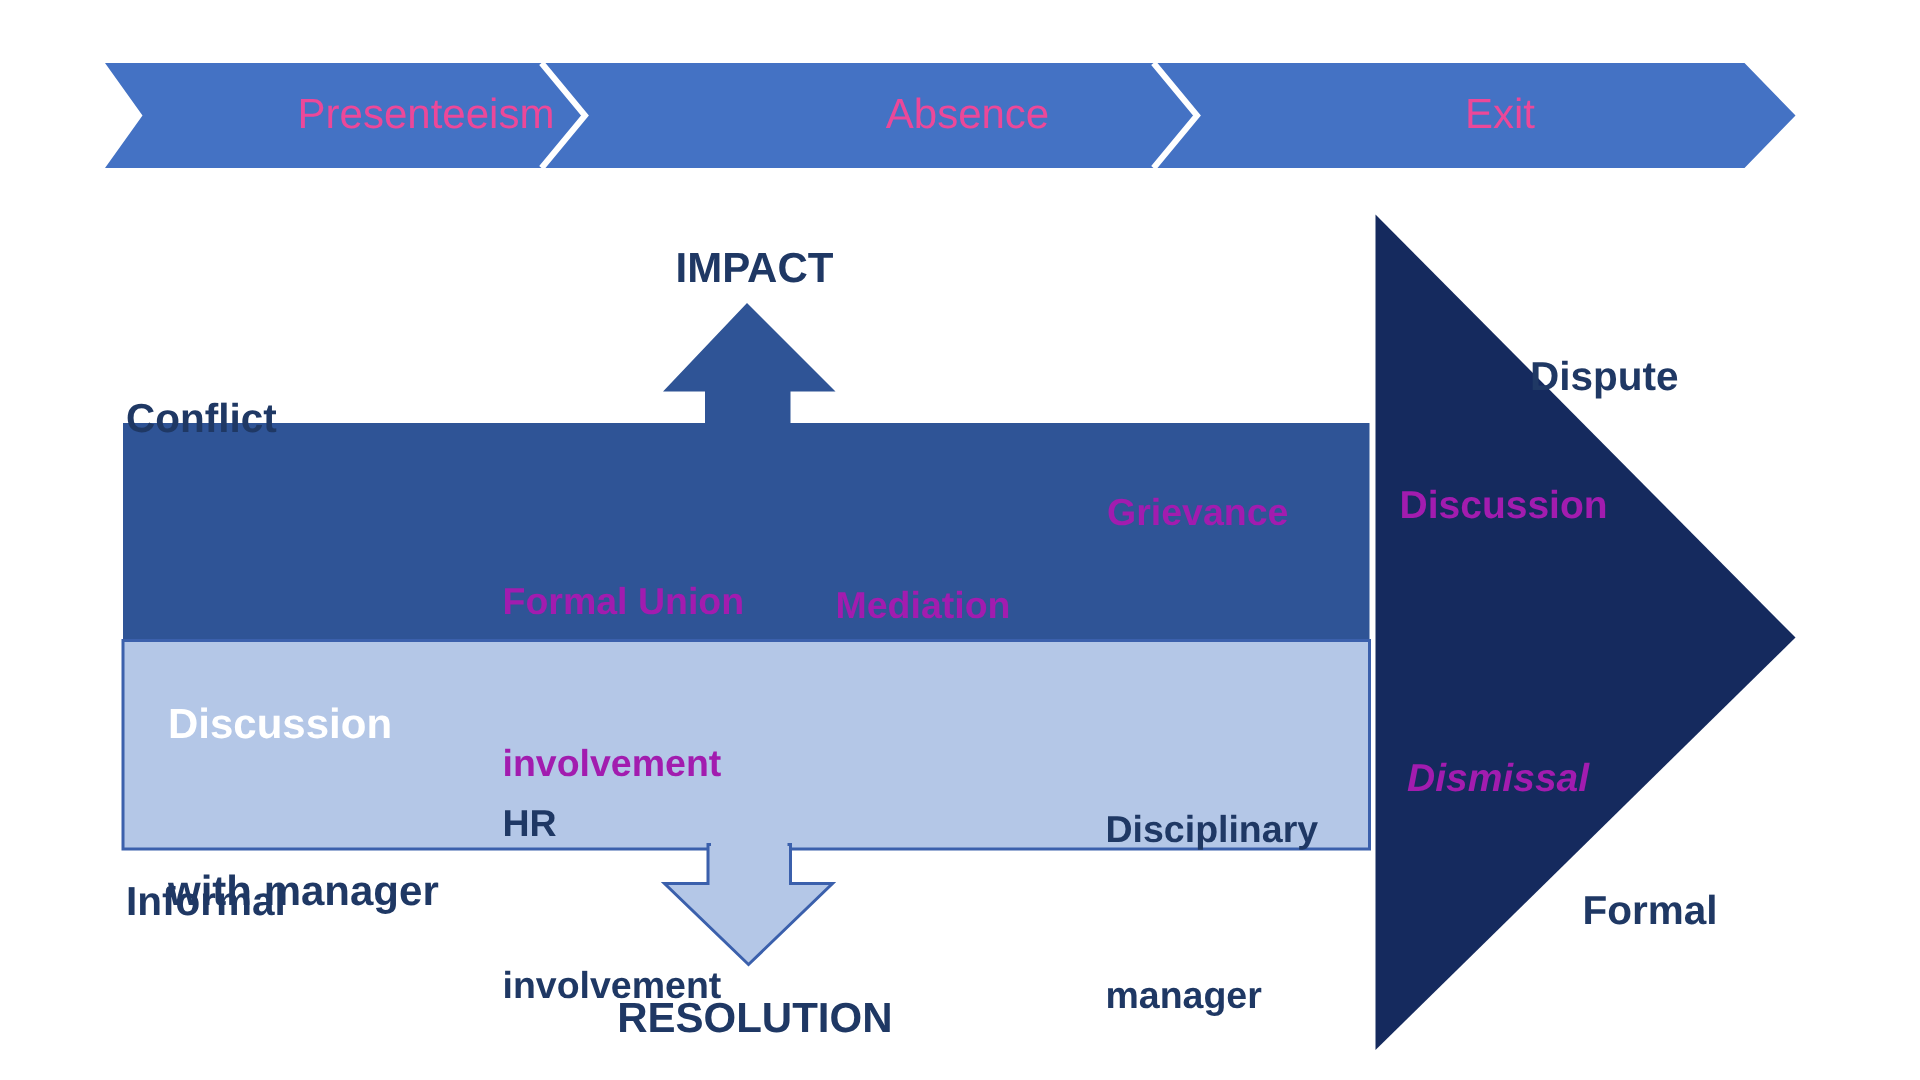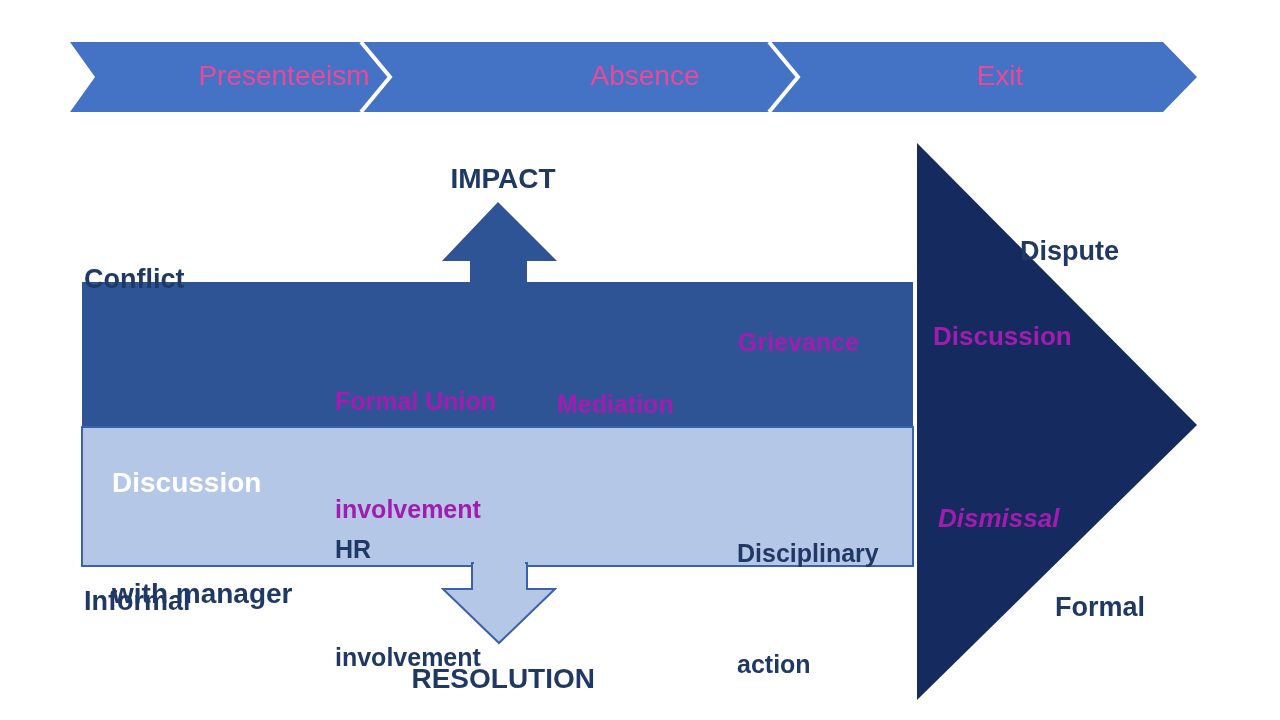--- a/index.html
+++ b/index.html
@@ -68,19 +68,19 @@
     <span class="line" style="color:#ffffff;">Discussion</span>
     <span class="line" style="color:var(--text-navy);">with manager</span>
   </div>
 
   <div class="lbl band-navy" style="left:335px;top:459px;">
     <span class="line">HR</span>
     <span class="line">involvement</span>
   </div>
   <div class="lbl band-navy" style="left:737px;top:461px;line-height:37px;">
     <span class="line">Disciplinary</span>
-    <span class="line">action</span>
+    <span class="line">manager</span>
   </div>
 
   <div class="lbl band-white" style="left:933px;top:318px;font-size:26px;">Discussion</div>
   <div class="lbl band-white" style="left:938px;top:500px;font-size:26px;font-style:italic;">Dismissal</div>
 
 </div>
 
 </body></html>

